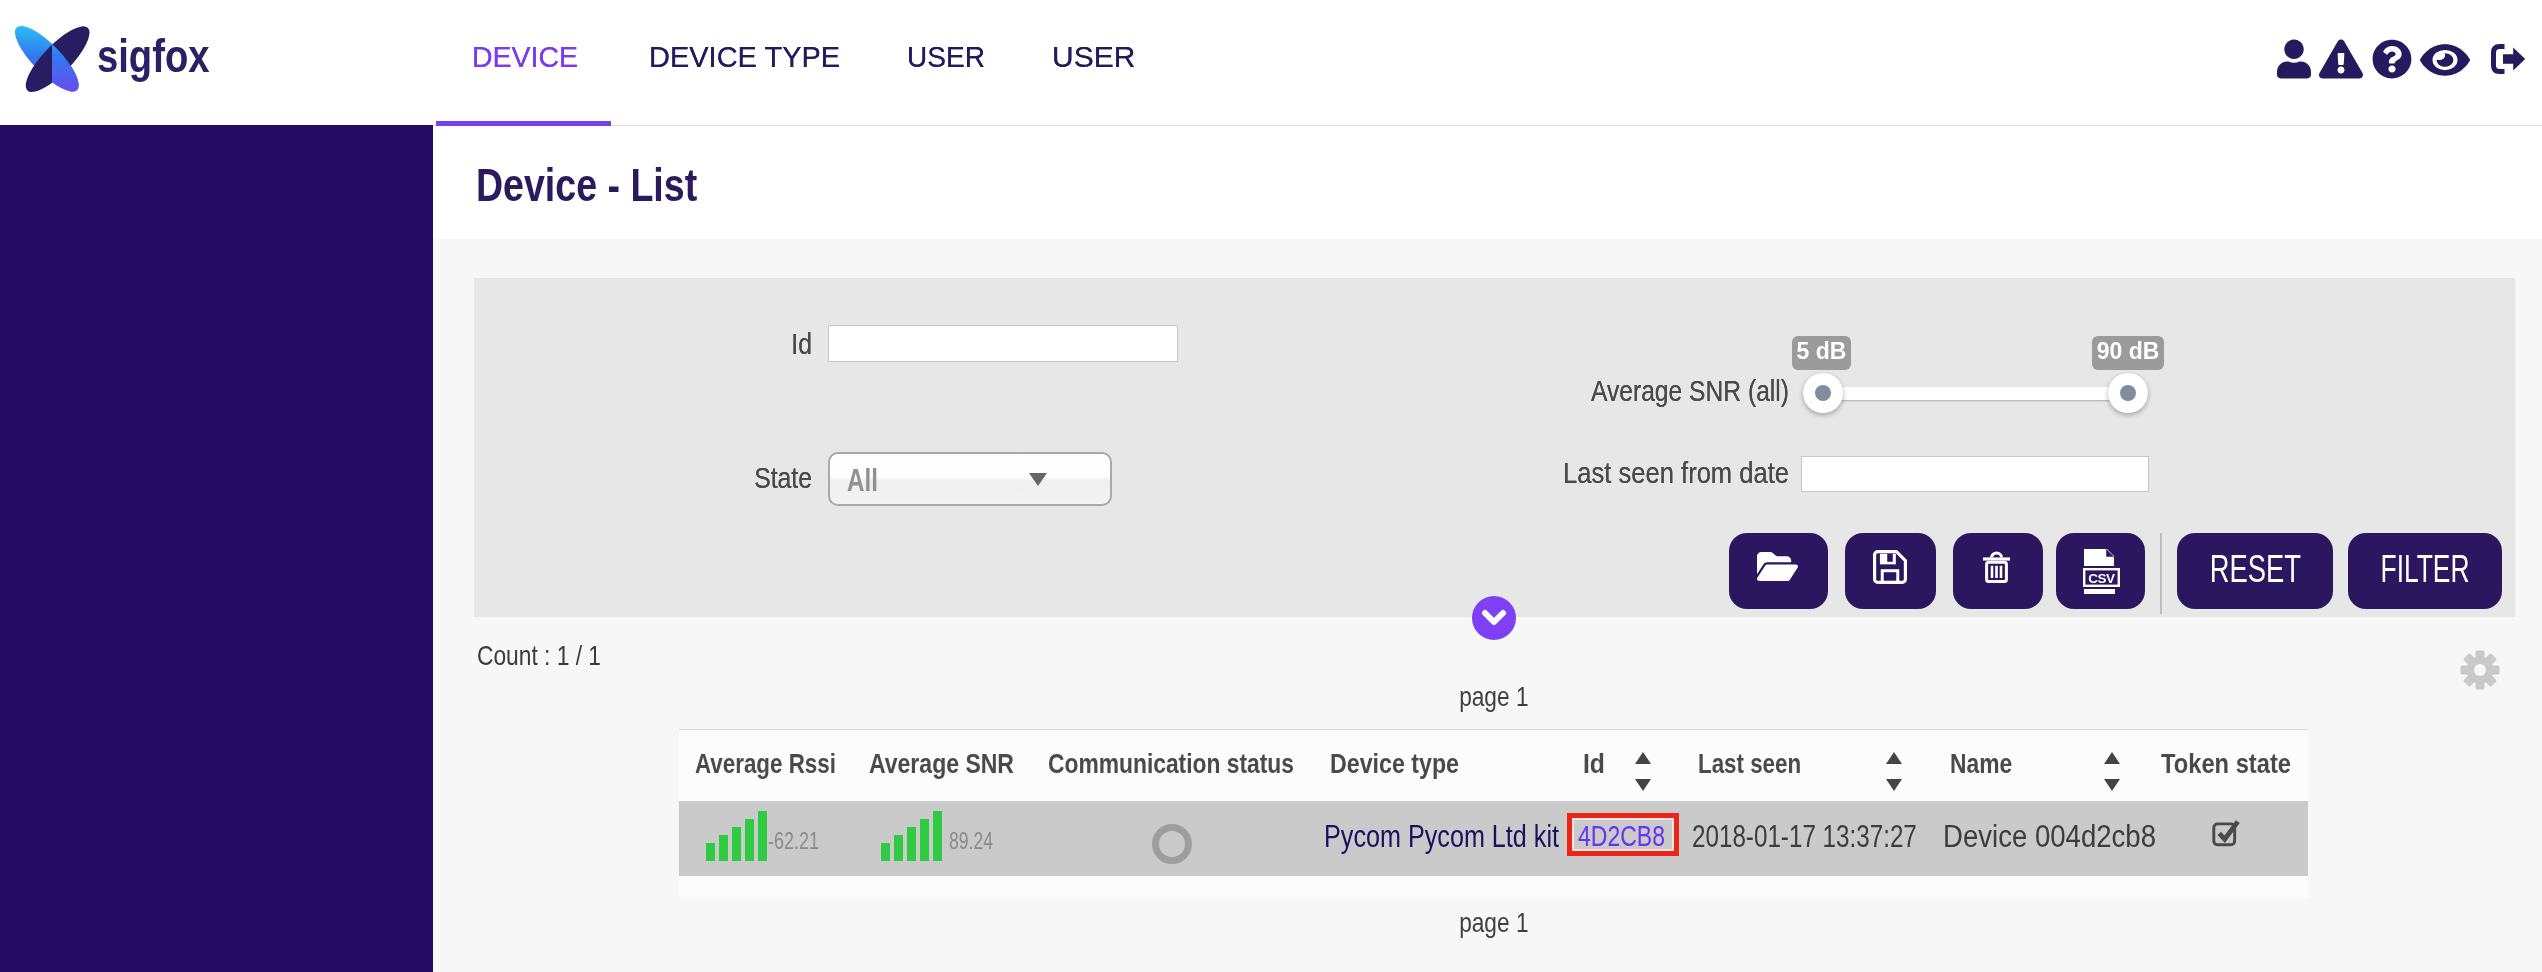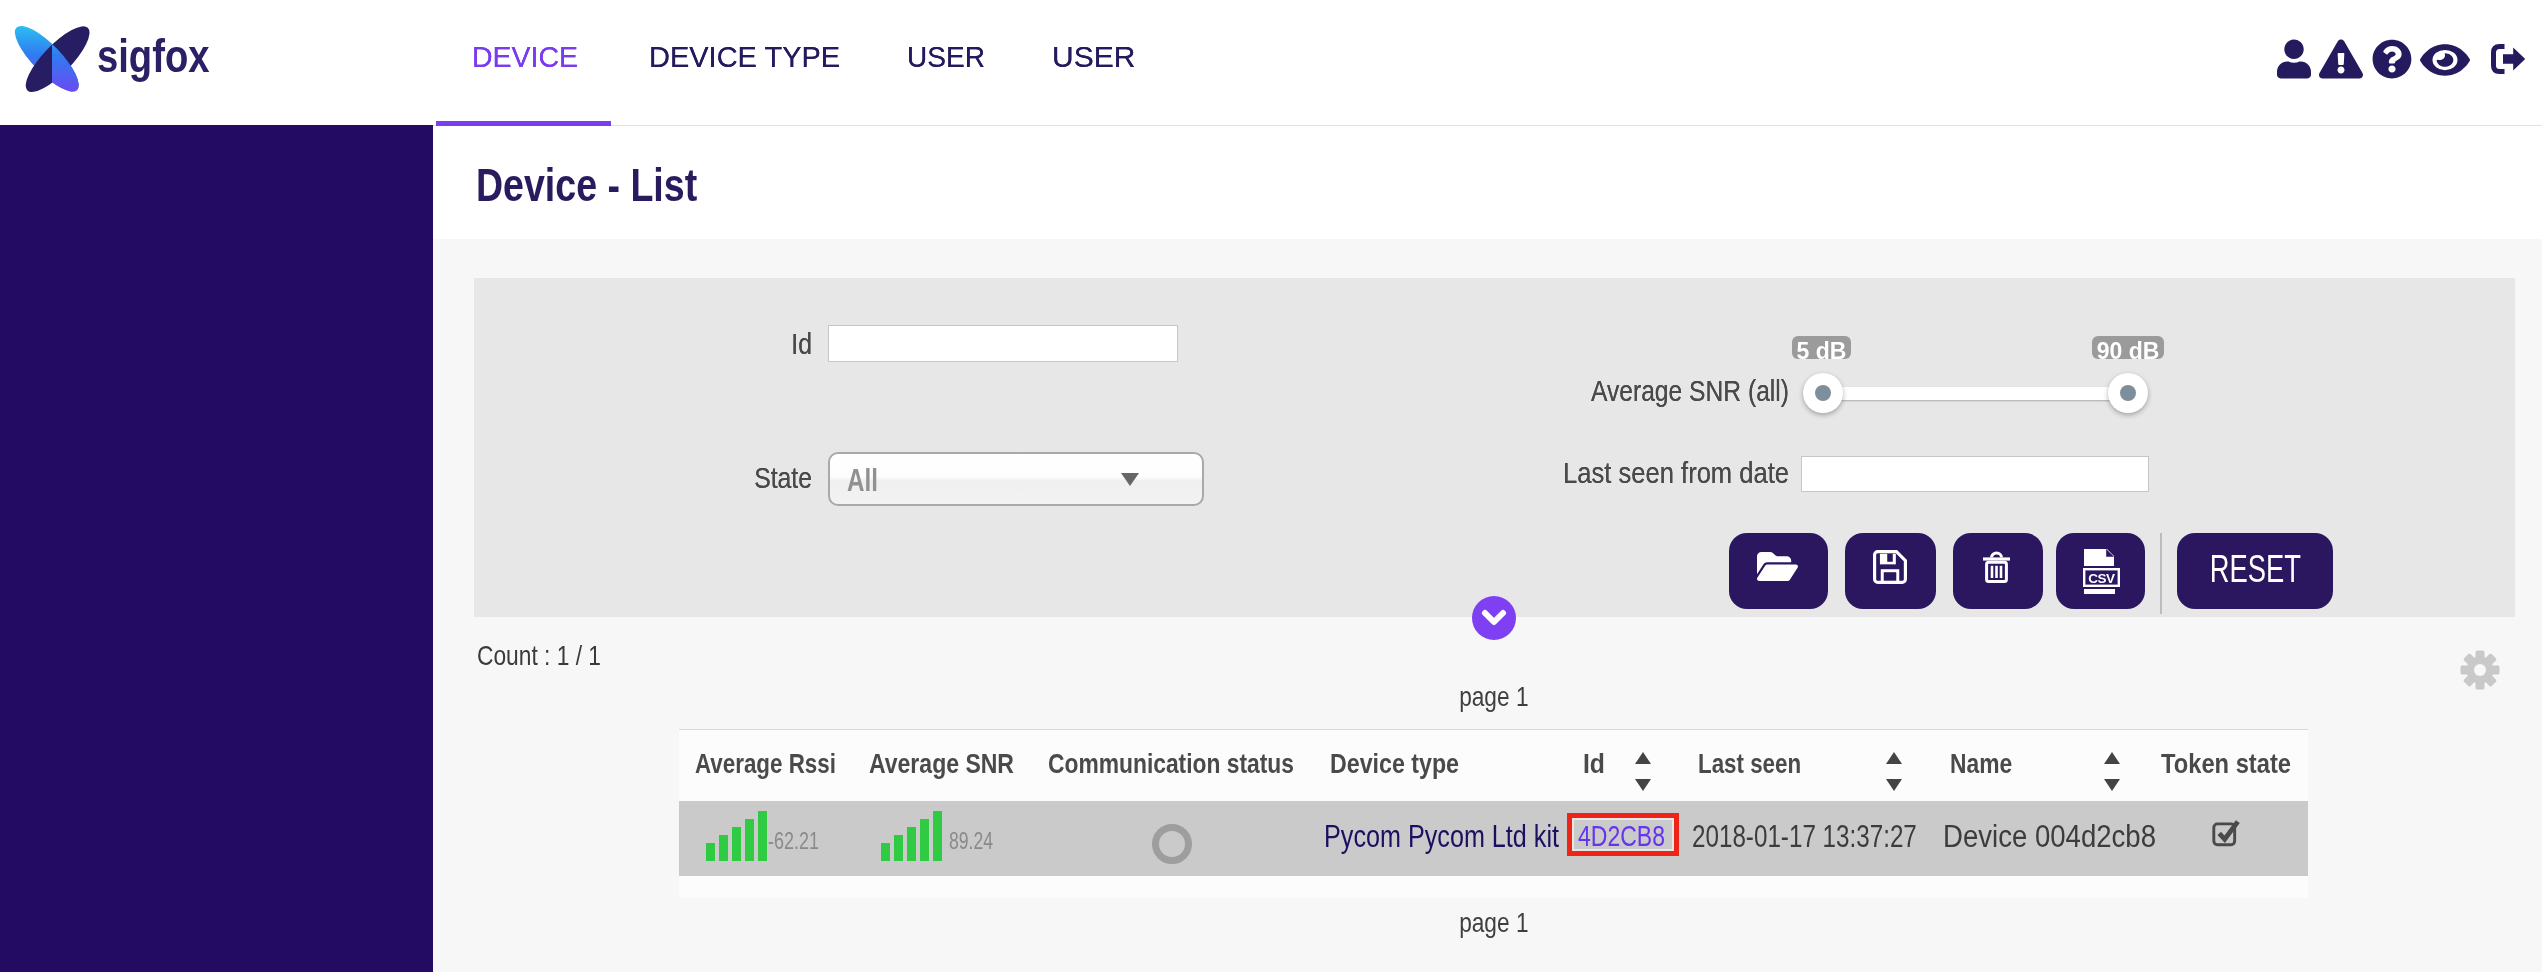--- a/index.html
+++ b/index.html
@@ -9,24 +9,24 @@
   #hdrline{position:absolute;left:433px;top:125px;width:2109px;height:1px;background:#e2e2e2;}
   #underline{position:absolute;left:436px;top:121px;width:175px;height:5px;background:#7a3df0;}
   #sidebar{position:absolute;left:0;top:125px;width:433px;height:847px;background:#230a63;}
   #mainbg{position:absolute;left:433px;top:239px;width:2109px;height:733px;background:#f7f7f7;}
   .nav{position:absolute;top:42px;font-size:30px;color:#241a5e;line-height:30px;text-shadow:0 0 0.6px currentColor;transform-origin:left center;}
   #logotext{position:absolute;left:97px;top:33px;font-size:46px;line-height:46px;font-weight:bold;color:#2b2065;transform:scaleX(0.83);transform-origin:left center;}
   #title{position:absolute;left:476px;top:162px;font-size:46px;line-height:46px;font-weight:bold;color:#2a1a5e;transform:scaleX(0.816);transform-origin:left center;}
   #panel{position:absolute;left:474px;top:278px;width:2041px;height:339px;background:#e7e7e7;}
   .flabel{position:absolute;font-size:30px;line-height:30px;color:#4a4a4a;text-align:right;transform-origin:right center;text-shadow:0 0 0.5px currentColor;}
   .tinput{position:absolute;background:#fff;border:1px solid #c6c6c6;box-sizing:border-box;}
-  #stateSel{position:absolute;left:828px;top:452px;width:376px;height:54px;border:2px solid #a9a9a9;border-radius:10px;background:linear-gradient(#ffffff, #fdfdfd 45%, #efefef 55%, #f3f3f3);box-sizing:border-box;}
+  #stateSel{position:absolute;left:828px;top:452px;width:284px;height:54px;border:2px solid #a9a9a9;border-radius:10px;background:linear-gradient(#ffffff, #fdfdfd 45%, #efefef 55%, #f3f3f3);box-sizing:border-box;}
   #stateSel .all{position:absolute;left:17px;top:11px;font-size:31px;line-height:31px;font-weight:bold;color:#919191;transform:scaleX(0.78);transform-origin:left center;}
   #stateSel .tri{position:absolute;right:63px;top:19px;width:0;height:0;border-left:9px solid transparent;border-right:9px solid transparent;border-top:13px solid #666;}
-  .badge{position:absolute;height:23px;background:#9b9b9b;border-radius:6px;color:#fff;font-size:23px;font-weight:bold;text-align:center;line-height:31px;}
+  .badge{position:absolute;height:34px;background:#9b9b9b;border-radius:6px;color:#fff;font-size:23px;font-weight:bold;text-align:center;line-height:31px;}
   #track{position:absolute;left:1804px;top:387px;width:343px;height:13px;background:#fff;border-radius:7px;box-shadow:0 1px 2px rgba(0,0,0,0.25);}
   .handle{position:absolute;width:40px;height:40px;border-radius:50%;background:#fff;box-shadow:0 2px 5px rgba(0,0,0,0.3);}
   .handle .dot{position:absolute;left:12px;top:12px;width:16px;height:16px;border-radius:50%;background:#7e8e9d;}
   .ibtn{position:absolute;background:#2b1660;border-radius:18px;top:533px;height:76px;}
   .tbtn{position:absolute;background:#2b1660;border-radius:18px;top:533px;height:76px;color:#fff;text-align:center;}
   .tbtn span{display:inline-block;font-size:38px;line-height:73px;transform-origin:center;}
   #vdiv{position:absolute;left:2160px;top:533px;width:2px;height:81px;background:#bdbdbd;}
   #chev{position:absolute;left:1472px;top:596px;width:44px;height:44px;border-radius:50%;background:#7f3ff2;}
   #count{position:absolute;left:477px;top:642px;font-size:28px;line-height:28px;color:#3a3a3a;transform:scaleX(0.813);transform-origin:left center;}
   .pagelbl{position:absolute;left:679px;width:1629px;text-align:center;font-size:28px;line-height:28px;color:#3f3f3f;}
@@ -138,20 +138,21 @@
   <svg class="abs" style="left:2083px;top:549px;" width="37" height="45" viewBox="0 0 37 45">
     <path fill="#fff" d="M1 0 H24 L31 7 V17 H1 z"></path>
     <path fill="#2b1660" d="M23.2 0 L31 7.8 H23.2 z"></path>
     <rect x="1" y="40" width="31" height="5" fill="#fff"></rect>
     <rect x="1.2" y="20.2" width="34.6" height="16.6" fill="none" stroke="#fff" stroke-width="2.4"></rect>
     <text x="18.5" y="33.5" font-family="Liberation Sans, sans-serif" font-size="13.5" font-weight="bold" fill="#fff" text-anchor="middle" style="letter-spacing:-0.5px">CSV</text>
   </svg>
 
   <div id="vdiv"></div>
   <div class="tbtn" style="left:2177px;width:156px;"><span style="transform:scaleX(0.72);">RESET</span></div>
+  <div class="tbtn" style="left:2348px;width:154px;"><span style="transform:scaleX(0.695);">FILTER</span></div>
   <div id="chev"><svg width="44" height="44" viewBox="0 0 44 44">
         <path d="M13 17 L22 26 L31 17" fill="none" stroke="#fff" stroke-width="6" stroke-linecap="round" stroke-linejoin="round"></path>
       </svg></div>
 
   <div id="count">Count : 1 / 1</div>
 
   <svg class="abs" style="left:2459px;top:649px;" width="42" height="42" viewBox="-21 -21 42 42">
     <g fill="#c9c9c9">
       <circle r="13.5"></circle>
       <g>

